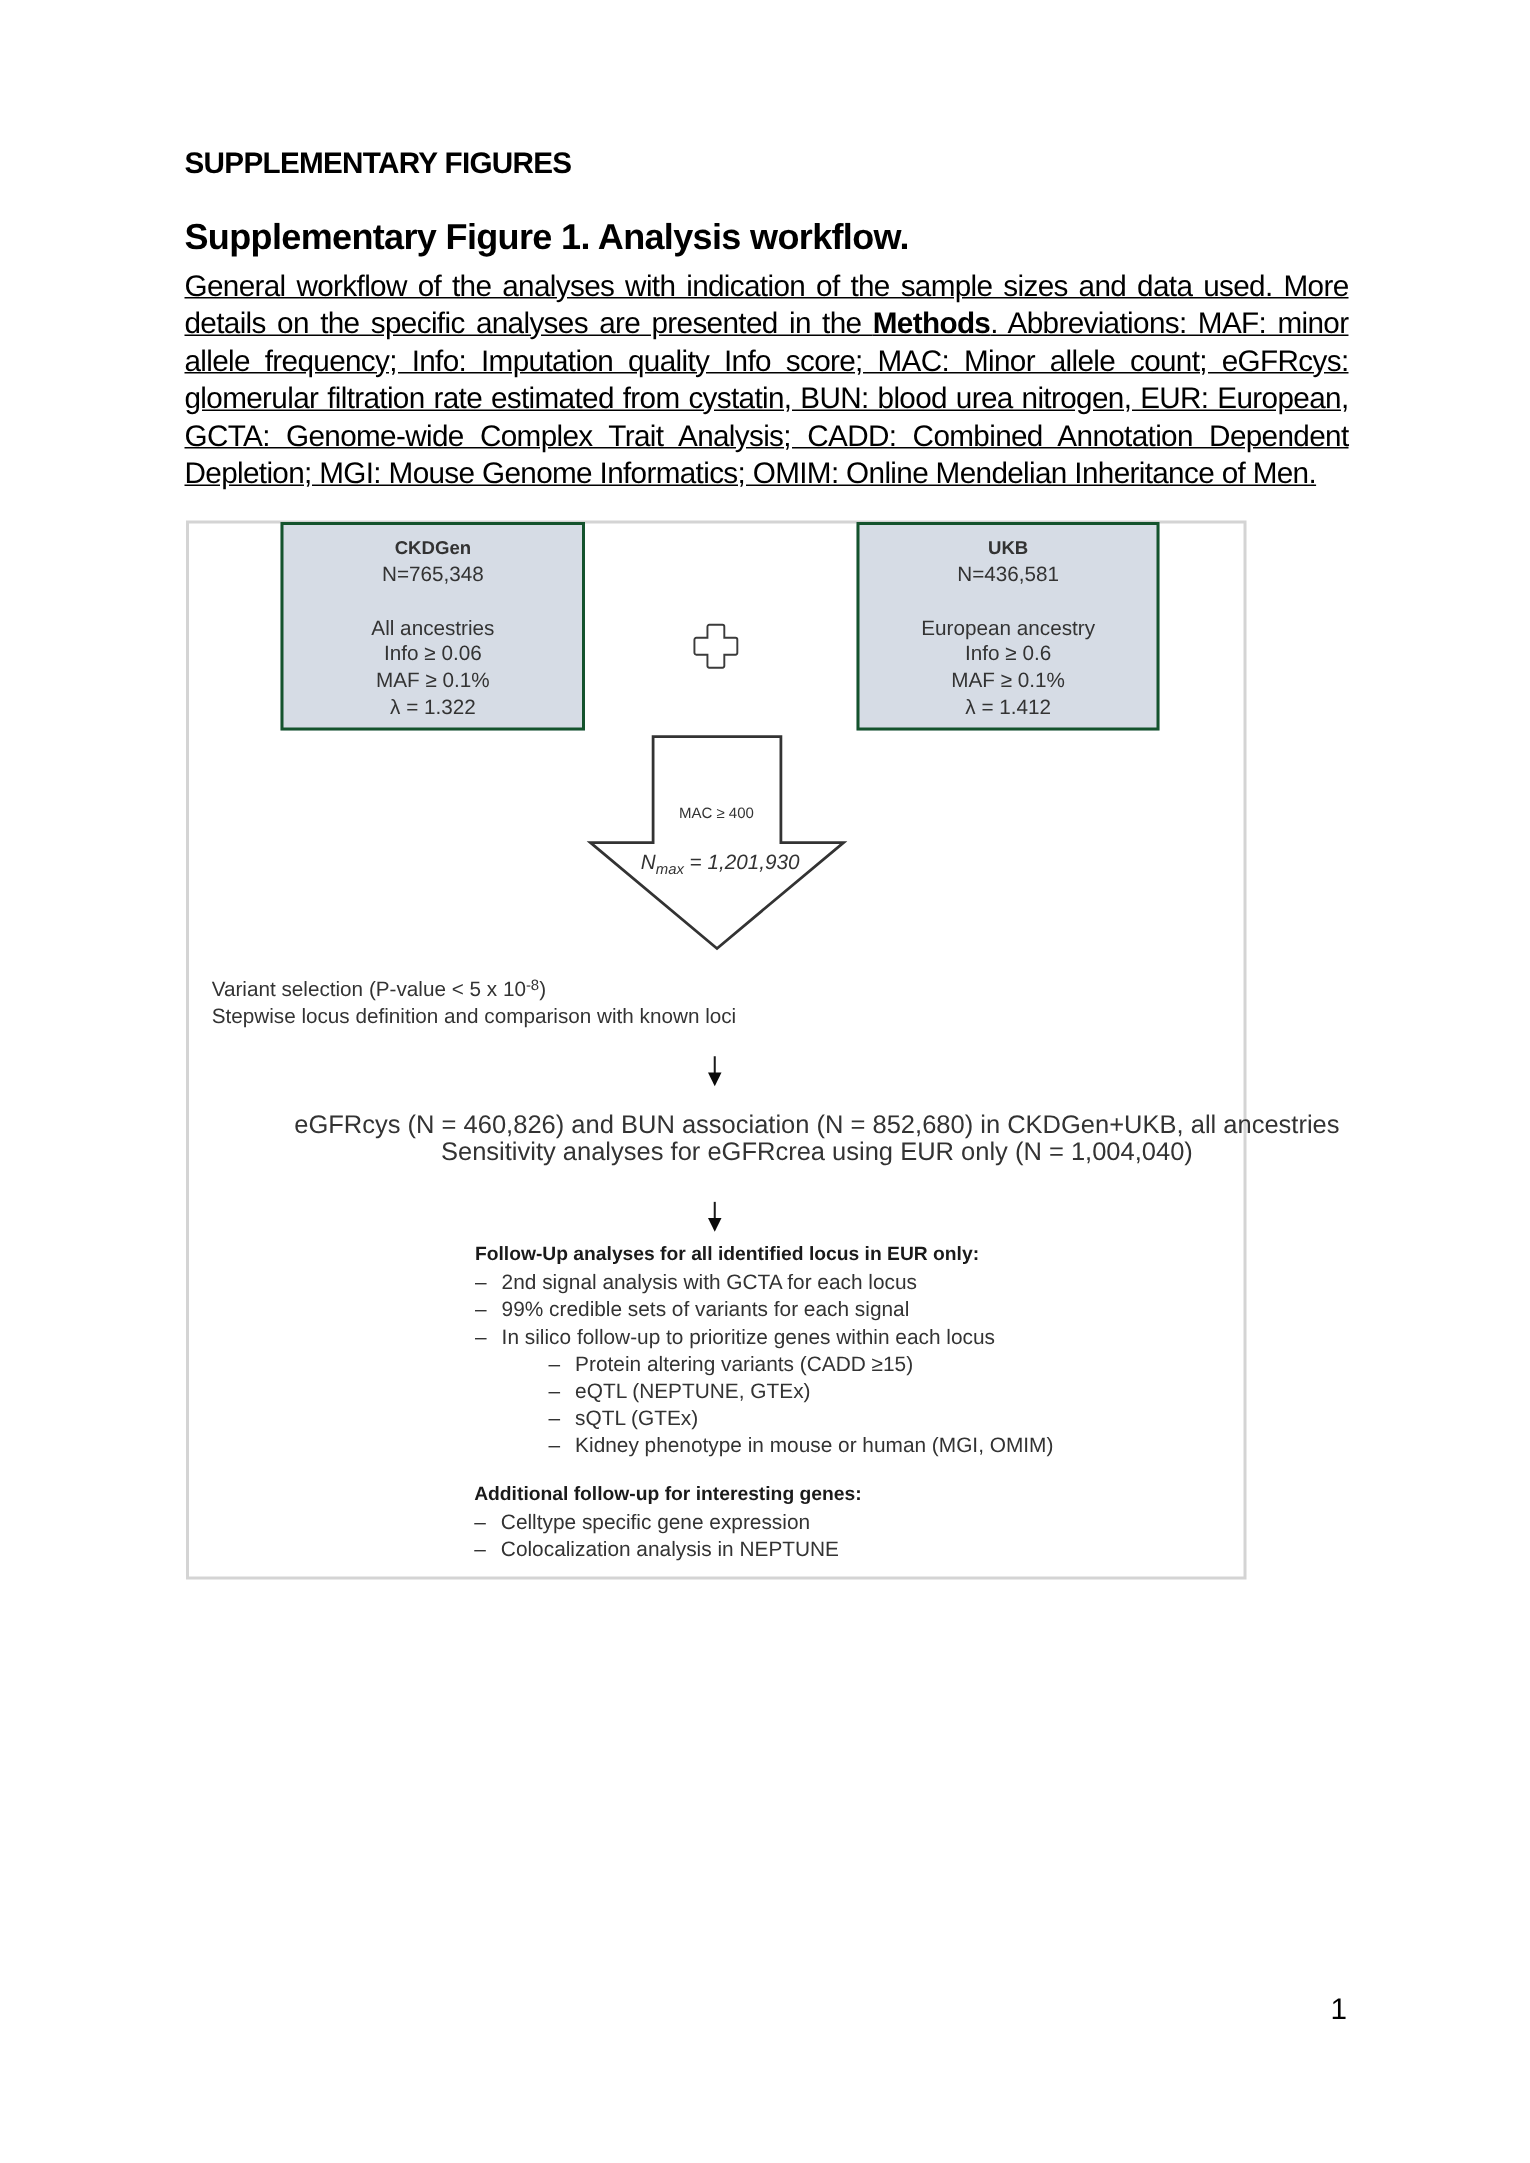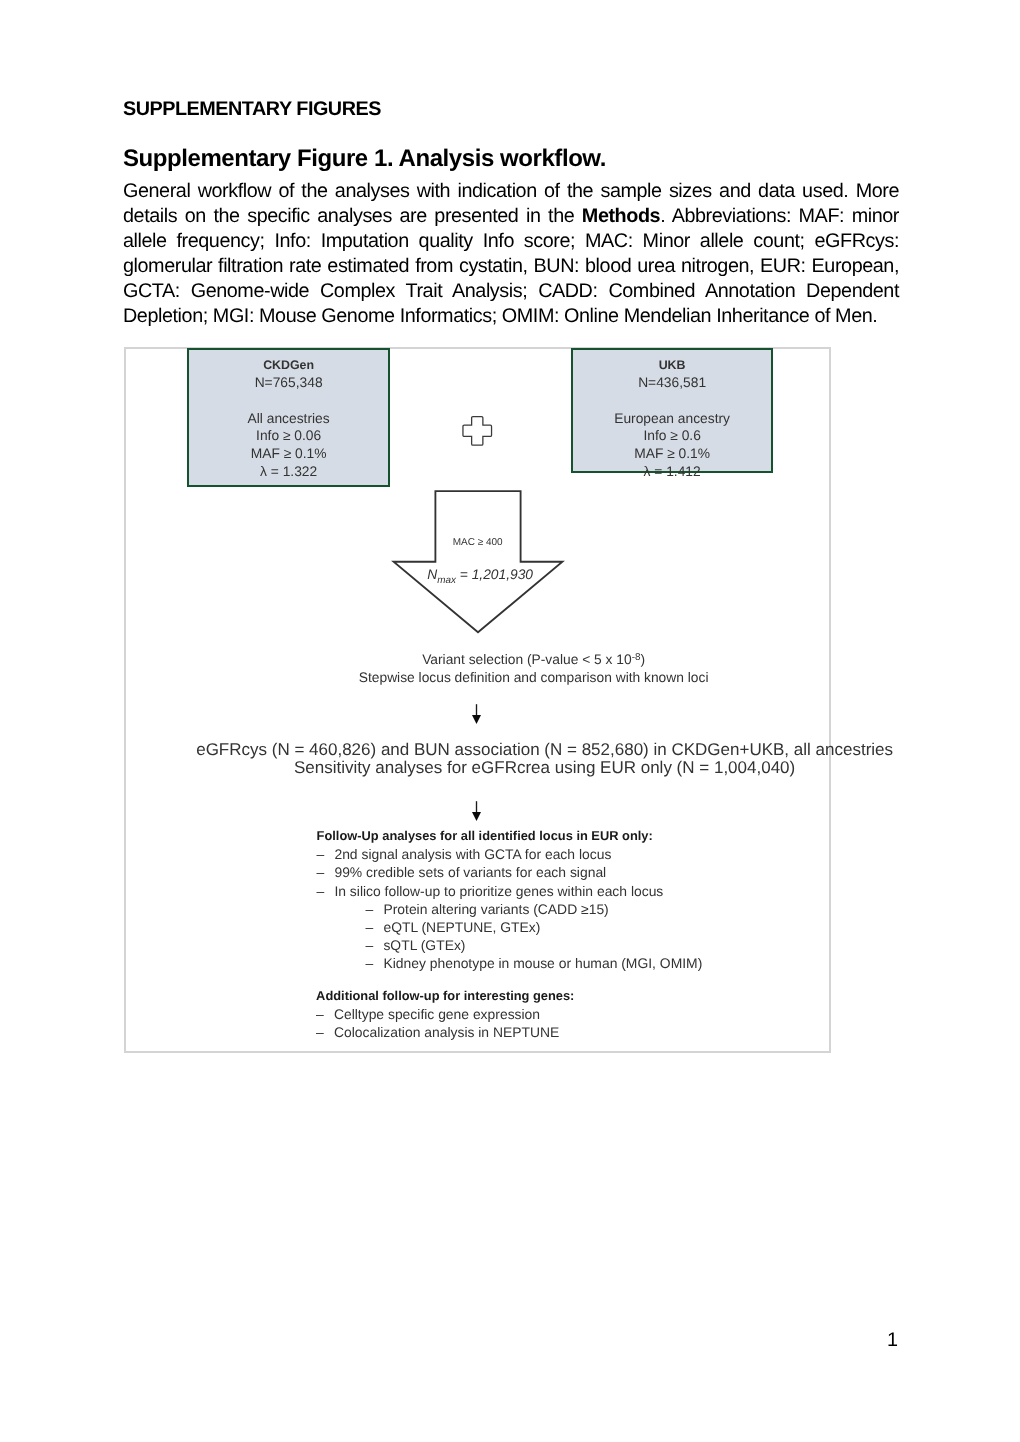--- a/index.html
+++ b/index.html
@@ -2,41 +2,41 @@
 <html><head>
 <meta charset="utf-8">
 <style>
   html,body{margin:0;padding:0;background:#fff;}
   body{width:1020px;height:1442px;position:relative;font-family:"Liberation Sans",sans-serif;color:#000;
        -webkit-font-smoothing:antialiased;text-rendering:geometricPrecision;}
   .page{position:absolute;left:0;top:0;width:1020px;height:1442px;}
   #doc-title{position:absolute;left:123px;top:98.2px;font-size:19.8px;font-weight:bold;letter-spacing:-0.47px;}
   #fig-caption{position:absolute;left:123px;top:144.5px;font-size:24px;font-weight:bold;letter-spacing:-0.43px;}
   #body-text{position:absolute;left:123px;top:178.5px;width:776px;font-size:19.8px;letter-spacing:-0.43px;line-height:25px;
-             text-align:justify;}
+             text-align:justify;text-decoration:underline;}
   #body-text b{font-weight:bold;}
   #page-num{position:absolute;left:0;top:1328.6px;width:898px;text-align:right;font-size:19.8px;}
 
   
   #figure{position:absolute;left:123.5px;top:346.5px;width:707px;height:706px;
           border:2.2px solid #d4d4d4;box-sizing:border-box;background:#fff;}
   .fig-inner{position:absolute;left:-0.4px;top:-0.4px;width:704px;height:703px;font-family:"Liberation Sans",sans-serif;}
   .cohort-box{position:absolute;background:#d6dce5;border:2px solid #14532d;box-sizing:border-box;
               text-align:center;}
   .cohort-title{font-weight:bold;font-size:12.4px;line-height:17.7px;color:#333333;}
   .cohort-line{font-size:13.8px;line-height:17.7px;color:#333333;}
   .cohort-gap{font-size:13.8px;line-height:17.7px;}
   #box-ckdgen{left:62px;top:0px;width:203px;height:139px;padding-top:6.4px;}
-  #box-ukb{left:446px;top:0px;width:202px;height:125px;padding-top:6.4px;}
+  #box-ukb{left:446px;top:0px;width:202px;height:139px;padding-top:6.4px;}
   #plus-icon{position:absolute;left:337px;top:67.1px;}
   #block-arrow{position:absolute;left:265.6px;top:141.6px;}
   #arrow-mac{position:absolute;left:265.5px;top:187.6px;width:174px;text-align:center;font-size:10px;line-height:14px;color:#333333;}
   #arrow-nmax{position:absolute;left:268px;top:220.3px;width:174px;text-align:center;font-size:13.8px;line-height:14px;color:#333333;font-style:italic;}
   #arrow-nmax sub{font-size:0.72em;}
-  #variant-sel{position:absolute;left:0px;top:302.9px;width:817px;text-align:center;font-size:13.8px;line-height:17.9px;color:#333333;}
+  #variant-sel{position:absolute;left:0px;top:302.9px;width:817px;font-size:13.8px;line-height:17.9px;color:#333333;padding-left:16px;}
   #variant-sel sup{font-size:0.72em;vertical-align:baseline;position:relative;top:-0.40em;line-height:0;}
   .thin-arrow{position:absolute;left:346.2px;}
   #arrow1{top:355.9px;}
   #arrow2{top:452.5px;}
   #assoc{position:absolute;left:0px;top:392.8px;width:839px;text-align:center;font-size:17px;line-height:17.9px;color:#333333;}
   #followup{position:absolute;left:191.5px;top:479.2px;font-size:13.9px;line-height:18.1px;color:#333333;}
   #additional{position:absolute;left:191px;top:639.2px;font-size:13.9px;line-height:18.1px;color:#333333;}
   .fu-head{font-weight:bold;font-size:12.85px;color:#1a1a1a;}
   .fu-item{padding-left:0px;}
   .fu-sub{padding-left:49px;}

